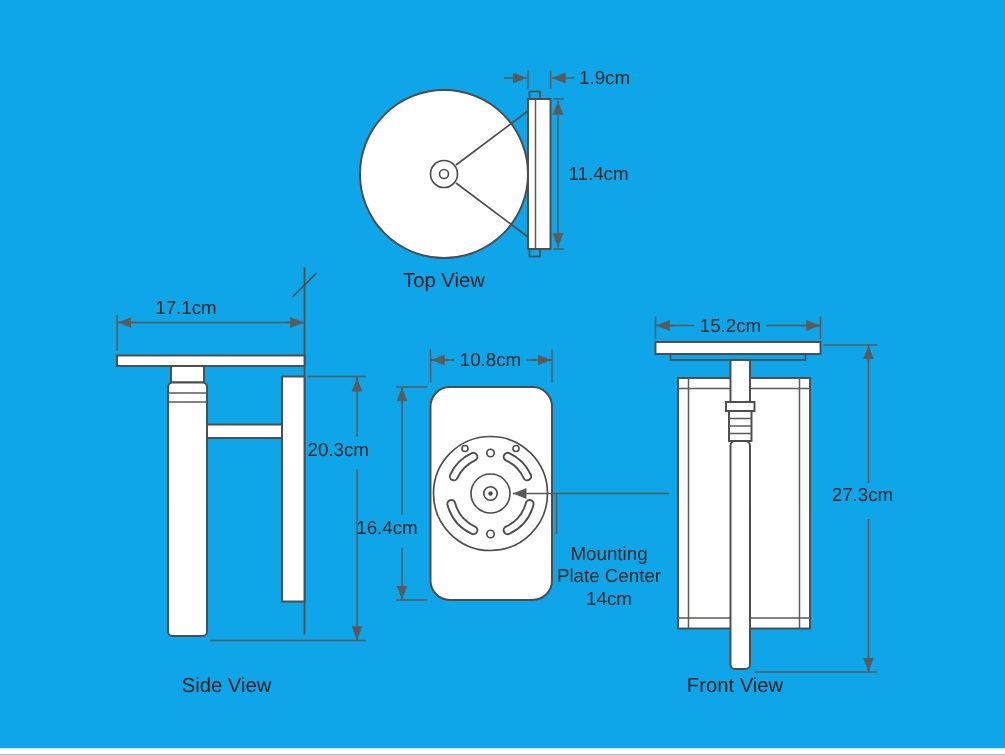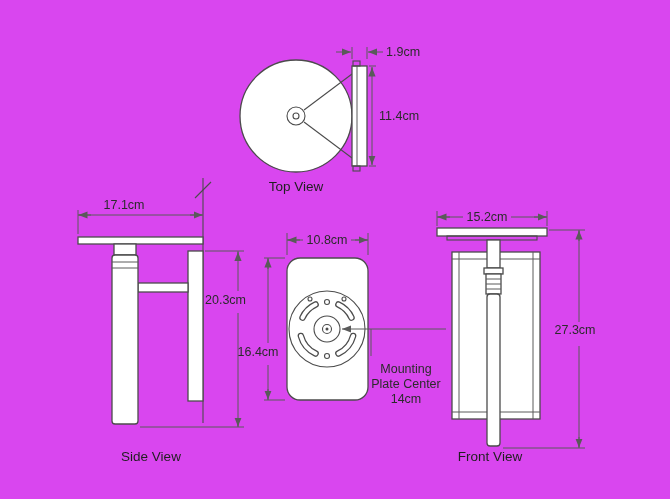--- a/index.html
+++ b/index.html
@@ -1,16 +1,16 @@
 <!DOCTYPE html>
 <html><head>
 <meta charset="utf-8">
 <style>
   html,body{margin:0;padding:0;background:#ffffff;}
-  .canvas{position:relative;width:670px;height:499px;background:#d946ef;overflow:hidden;}
+  .canvas{position:relative;width:670px;height:499px;background:#0ea5e9;overflow:hidden;}
   svg{position:absolute;left:0;top:0;}
   .outline{fill:#ffffff;stroke:#4c4c4c;stroke-width:1.3;}
   .outline-thin{fill:none;stroke:#4c4c4c;stroke-width:1.1;}
   .detail{fill:none;stroke:#5a5a5a;stroke-width:1;}
   .dim{fill:none;stroke:#5a5a5a;stroke-width:1;}
   .arrow{fill:none;stroke:#5a5a5a;stroke-width:1;marker-end:url(#arr);}
   .slot-dark{fill:none;stroke:#4c4c4c;stroke-width:6.5;stroke-linecap:round;}
   .slot-light{fill:none;stroke:#ffffff;stroke-width:4;stroke-linecap:round;}
   text{font-family:"Liberation Sans", sans-serif;fill:#2b2b2b;}
   .dim-text{font-size:12.5px;}

